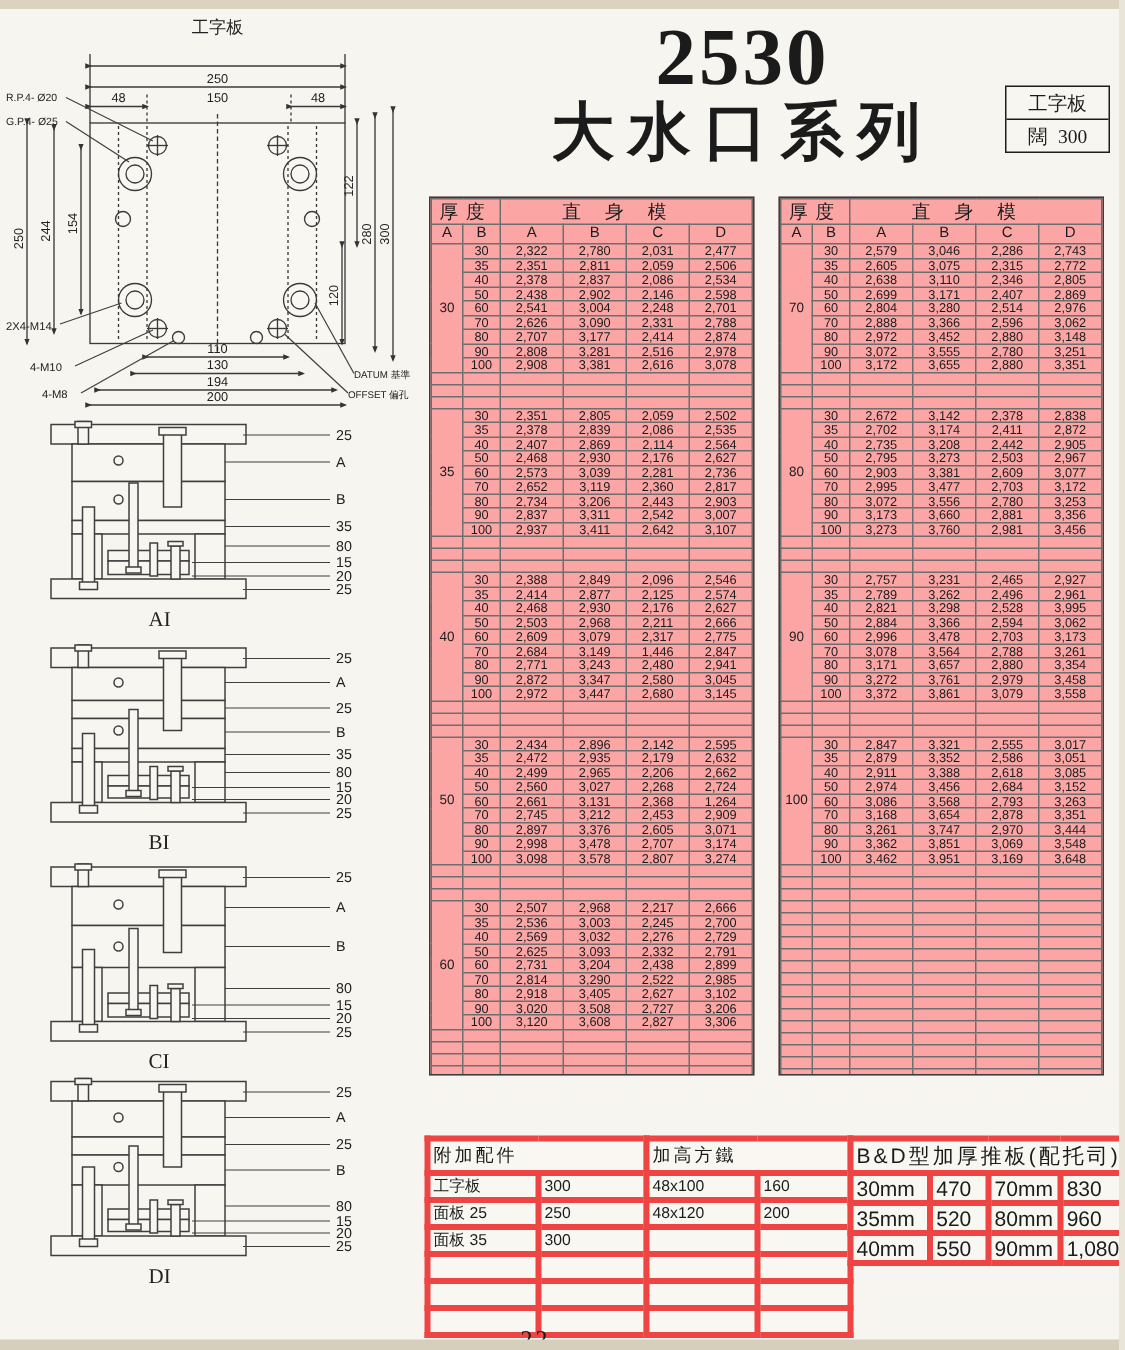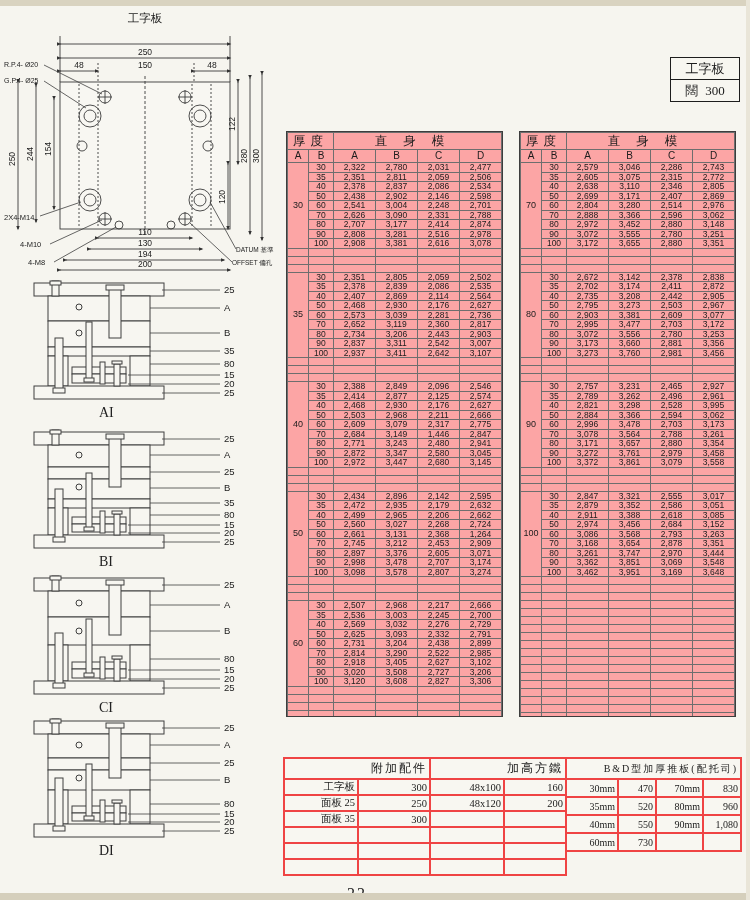--- a/index.html
+++ b/index.html
@@ -30,24 +30,24 @@
                 text-align:center;padding:0;white-space:nowrap;overflow:hidden;color:#1c1c1c;}
   table.size tr.sep td{height:7px;}
   table.size .hz{font-family:"Liberation Serif",serif;font-size:12.5px;height:16px;letter-spacing:5px;}
   table.size .hzb{letter-spacing:16px;}
   table.size .hab td{font-size:10px;height:12px;font-family:"Liberation Sans",sans-serif;}
   table.size .acell{font-size:9px;}
 
   
   .bt-wrap{position:absolute;top:757px;background:#f8f7f1;}
   table.bt{border-collapse:collapse;table-layout:fixed;}
-  table.bt td{border:2px solid #ef4444;text-align:right;padding:0 2px;white-space:nowrap;
-              overflow:hidden;font-family:Liberation Serif, serif;font-size:10.5px;height:14px;}
+  table.bt td{border:4px solid #ef4444;text-align:left;padding:0 2px;white-space:nowrap;
+              overflow:hidden;font-family:Liberation Sans, sans-serif;font-size:10.5px;height:14px;}
   table.bt td.title{font-size:12px;height:19px;letter-spacing:2px;}
-  #bd-table td{height:16px;font-size:10px;}
+  #bd-table td{height:16px;font-size:14px;}
   #bd-table td.title{height:19px;}
 
   
   svg text{font-family:"Liberation Sans",sans-serif;fill:#222;}
   .plan-wrap{position:absolute;left:2px;top:4px;width:278px;height:270px;}
   .diagram{position:absolute;left:24px;width:235px;height:146px;}
   .dg rect,.dg circle{stroke:#3f3f3f;fill:#f7f6f1;stroke-width:1;}
   .leader{stroke:#3f3f3f;stroke-width:0.8;}
   .dlabel{font-size:9.5px;}
   .dname{font-family:"Liberation Serif",serif;font-size:14px;}
@@ -159,20 +159,24 @@
     <text x="2" y="63" font-size="7">R.P.4- Ø20</text>
     <text x="2" y="79" font-size="7">G.P.4- Ø25</text>
     <text x="2" y="216" font-size="7.5">2X4-M14</text>
     <text x="18" y="243" font-size="7.5">4-M10</text>
     <text x="26" y="261" font-size="7.5">4-M8</text>
     <text x="234" y="248" font-size="6.5">DATUM 基準</text>
     <text x="230" y="261" font-size="6.5">OFFSET 偏孔</text>
   </svg>
   </div>
 
+  <div class="title-block">
+    <div class="title-model">2530</div>
+    <div class="title-series">大水口系列</div>
+  </div>
 
   <div class="spec-box">
     <div class="row">工字板</div>
     <div class="row"><span>闊</span><span class="gap"></span><span>300</span></div>
   </div>
 
   <div class="size-wrap left">
     <table class="size">
       <colgroup>
           <col style="width:21px">
@@ -1439,26 +1443,20 @@
             <td>520</td>
             <td>80mm</td>
             <td>960</td>
           </tr>
           <tr>
             <td>40mm</td>
             <td>550</td>
             <td>90mm</td>
             <td>1,080</td>
           </tr>
-          <tr>
-            <td>60mm</td>
-            <td>730</td>
-            <td></td>
-            <td></td>
-          </tr>
         </tbody>
     </table>
   </div>
 
   <div class="pageno">22</div>
 
   <div class="edge-bottom"></div>
   <div class="edge-right"></div>
 </div>
 

